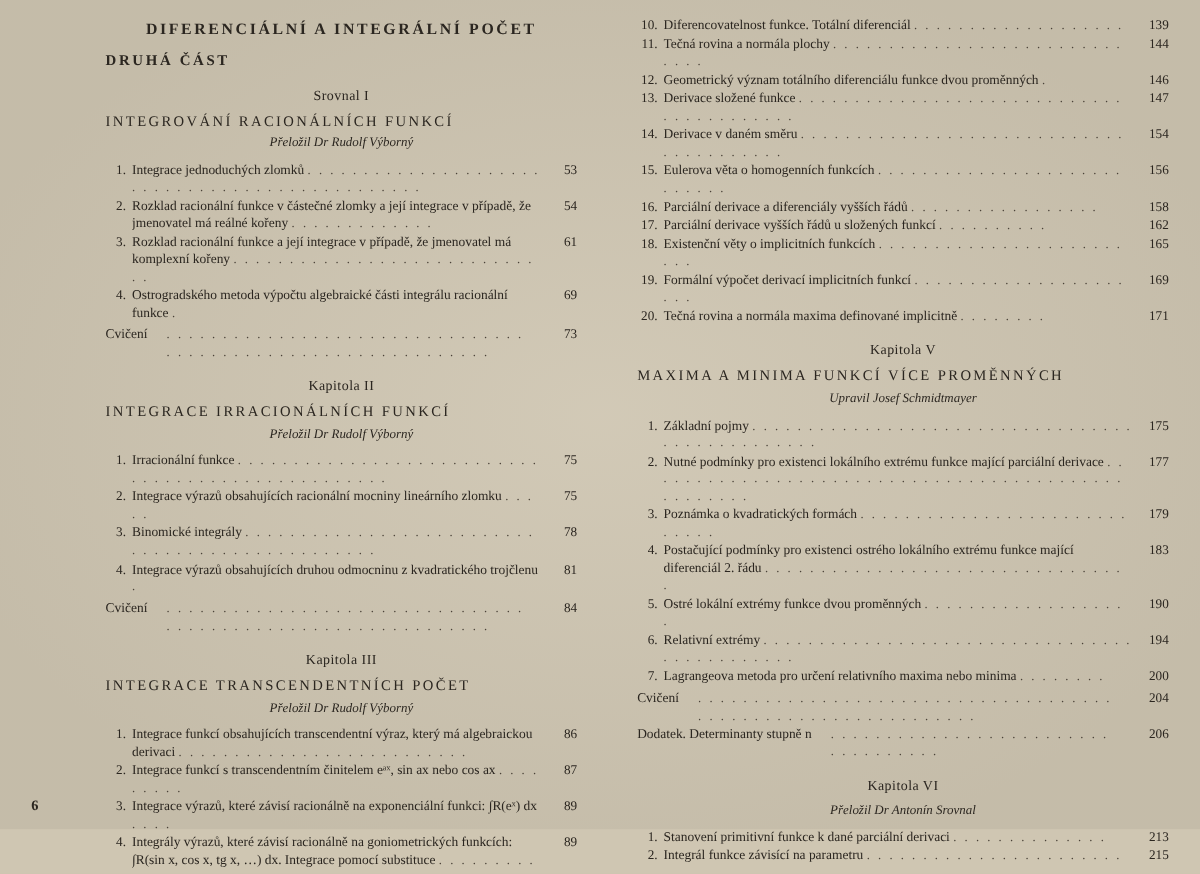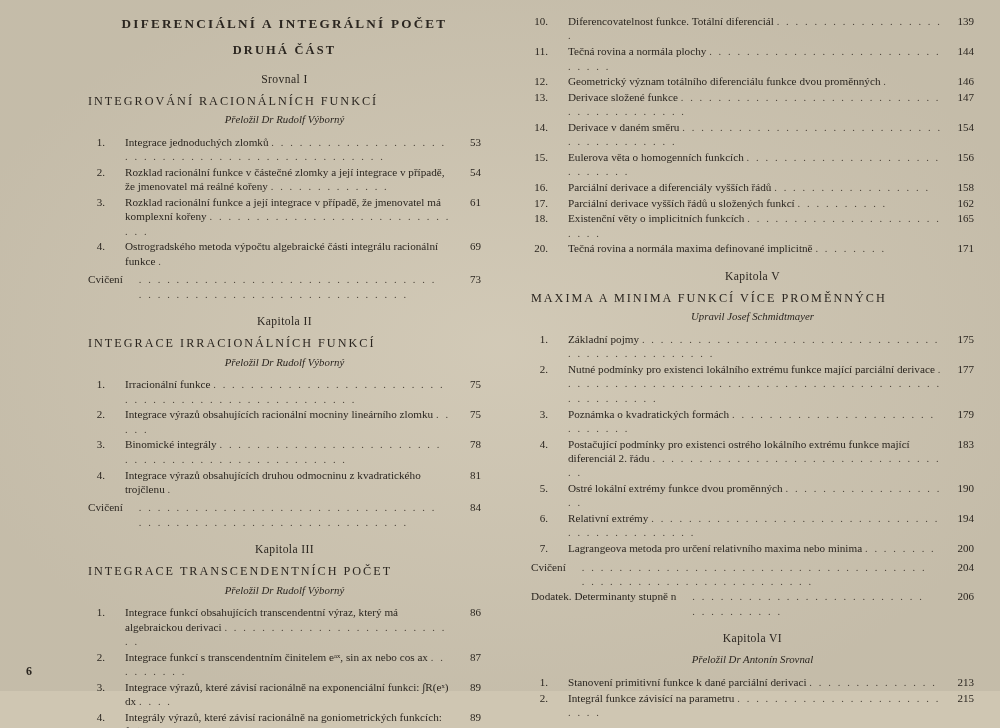--- a/index.html
+++ b/index.html
@@ -33,21 +33,20 @@
   .col.right{padding-left:10px;box-sizing:border-box;width:470px;}
 
   .booktitle{
     text-align:center;
     font-weight:bold;
     letter-spacing:2.2px;
     font-size:13.2px;
     margin:2px 0 10px 0;
   }
   .parttitle{
-    text-align:center;
     font-weight:bold;
     letter-spacing:2.2px;
     font-size:12.4px;
     margin:0 0 12px 0;
   }
   .chapnum{
     text-align:center;
     font-size:11.6px;
     margin:14px 0 6px 0;
     letter-spacing:.4px;
@@ -71,21 +70,21 @@
   }
   ul.toc li{
     display:flex;
     align-items:baseline;
     margin:0 0 1.2px 0;
   }
   .num{
     width:17px;
     flex:0 0 17px;
     text-align:right;
-    padding-right:20px;
+    padding-right:5px;
     font-size:11px;
   }
   .entry{
     flex:1 1 auto;
     position:relative;
     overflow:hidden;
     white-space:normal;
   }
   .entry .txt{
     display:inline;
@@ -261,20 +260,25 @@
         </li>
         <li>
           <span class="num">17.</span>
           <span class="entry"><span class="txt">Parciální derivace vyšších řádů u složených funkcí</span> <span class="leader">. . . . . . . . . .</span></span>
           <span class="pg">162</span>
         </li>
         <li>
           <span class="num">18.</span>
           <span class="entry"><span class="txt">Existenční věty o implicitních funkcích</span> <span class="leader">. . . . . . . . . . . . . . . . . . . . . . . . .</span></span>
           <span class="pg">165</span>
+        </li>
+        <li>
+          <span class="num">19.</span>
+          <span class="entry"><span class="txt">Formální výpočet derivací implicitních funkcí</span> <span class="leader">. . . . . . . . . . . . . . . . . . . . . .</span></span>
+          <span class="pg">169</span>
         </li>
         <li>
           <span class="num">20.</span>
           <span class="entry"><span class="txt">Tečná rovina a normála maxima definované implicitně</span> <span class="leader">. . . . . . . .</span></span>
           <span class="pg">171</span>
         </li>
       </ul>
 
       <div class="chapnum">Kapitola V</div>
       <div class="chaptitle">MAXIMA A MINIMA FUNKCÍ VÍCE PROMĚNNÝCH</div>

